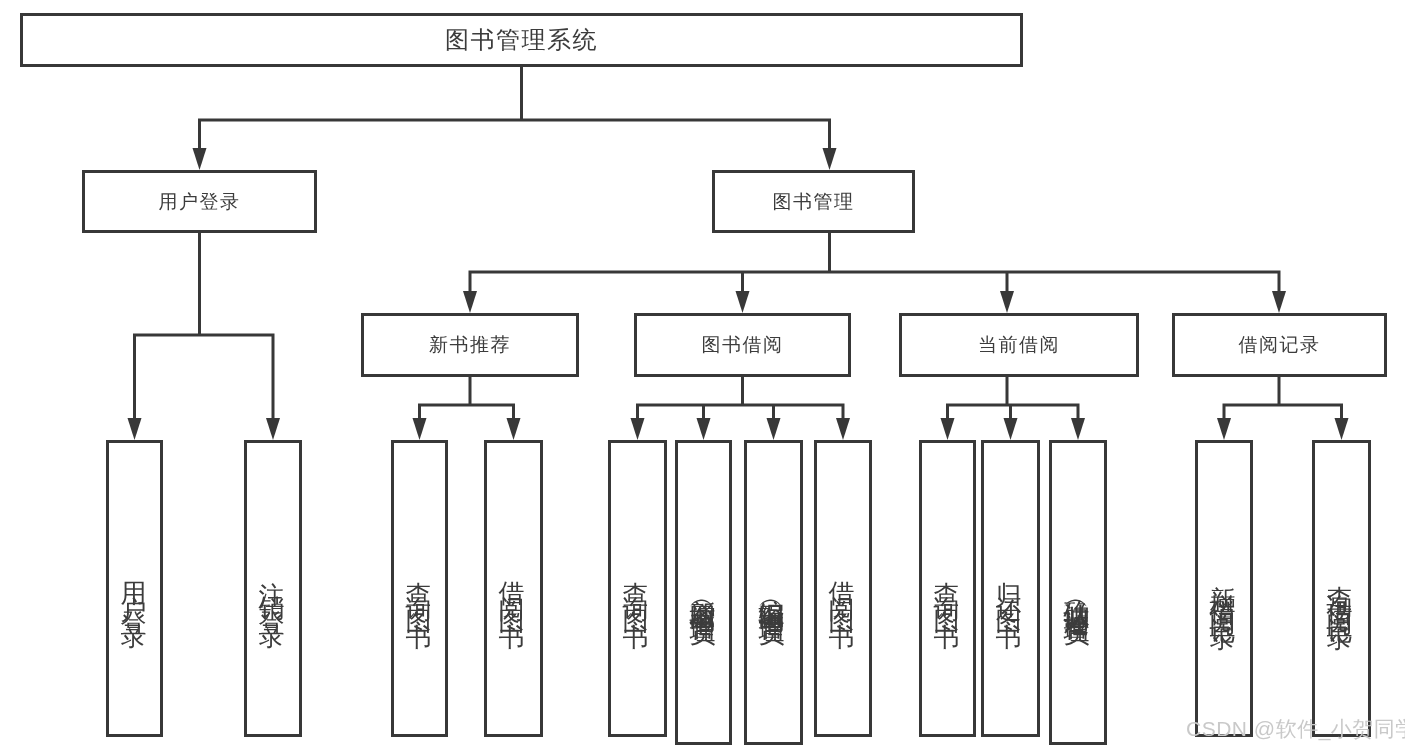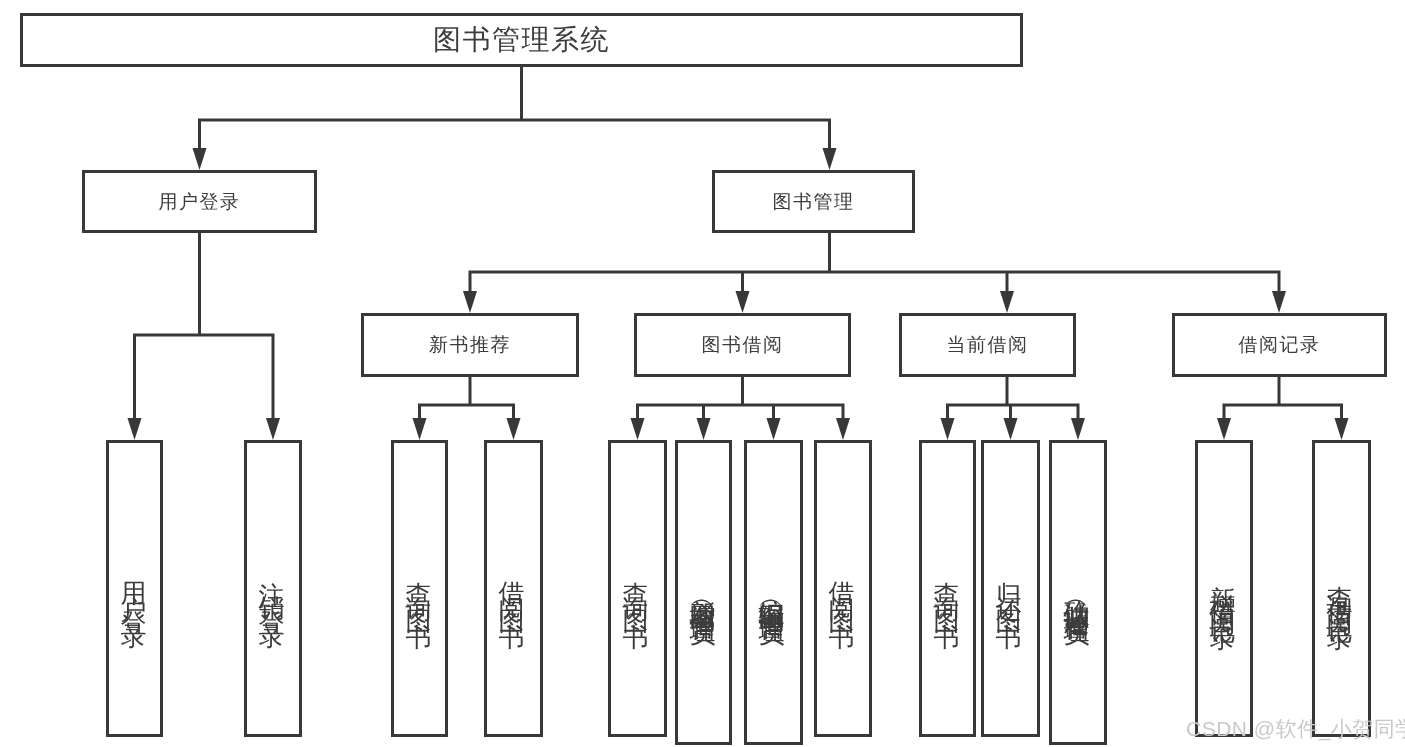--- a/index.html
+++ b/index.html
@@ -22,21 +22,21 @@
     background: #ffffff;
   }
   .h {
     display: flex;
     align-items: center;
     justify-content: center;
     font-size: 19px;
     letter-spacing: 1.5px;
     white-space: nowrap;
   }
-  .root { font-size: 28px; text-align: center; }
+  .root { font-size: 24px; text-align: center; }
   .v {
     writing-mode: vertical-lr;
     text-orientation: mixed;
     text-align: center;
     line-height: 50px;
     font-size: 26px;
   }
   .s4 { letter-spacing: 14px; }
   .s6 { letter-spacing: 8px; }
   .s9 { letter-spacing: 3px; }
@@ -90,21 +90,21 @@
     </g>
   </svg>
 
   <div class="box h root" style="left:20px; top:13px; width:1003px; height:54px;">图书管理系统</div>
 
   <div class="box h" style="left:82px; top:170px; width:235px; height:63px;">用户登录</div>
   <div class="box h" style="left:712px; top:170px; width:203px; height:63px;">图书管理</div>
 
   <div class="box h" style="left:361px; top:313px; width:218px; height:64px;">新书推荐</div>
   <div class="box h" style="left:634px; top:313px; width:217px; height:64px;">图书借阅</div>
-  <div class="box h" style="left:899px; top:313px; width:177px; height:64px;">当前借阅</div>
+  <div class="box h" style="left:899px; top:313px; width:240px; height:64px;">当前借阅</div>
   <div class="box h" style="left:1172px; top:313px; width:215px; height:64px;">借阅记录</div>
 
   <div class="box v s4" style="left:106px; top:440px; width:57px; height:297px;">用户登录</div>
   <div class="box v s4" style="left:244px; top:440px; width:58px; height:297px;">注销登录</div>
 
   <div class="box v s4" style="left:391px; top:440px; width:57px; height:297px;">查询图书</div>
   <div class="box v s4" style="left:484px; top:440px; width:59px; height:297px;">借阅图书</div>
 
   <div class="box v s4" style="left:608px; top:440px; width:59px; height:297px;">查询图书</div>
   <div class="box v s9" style="left:675px; top:440px; width:57px; height:305px;">新增图书（管理员）</div>

